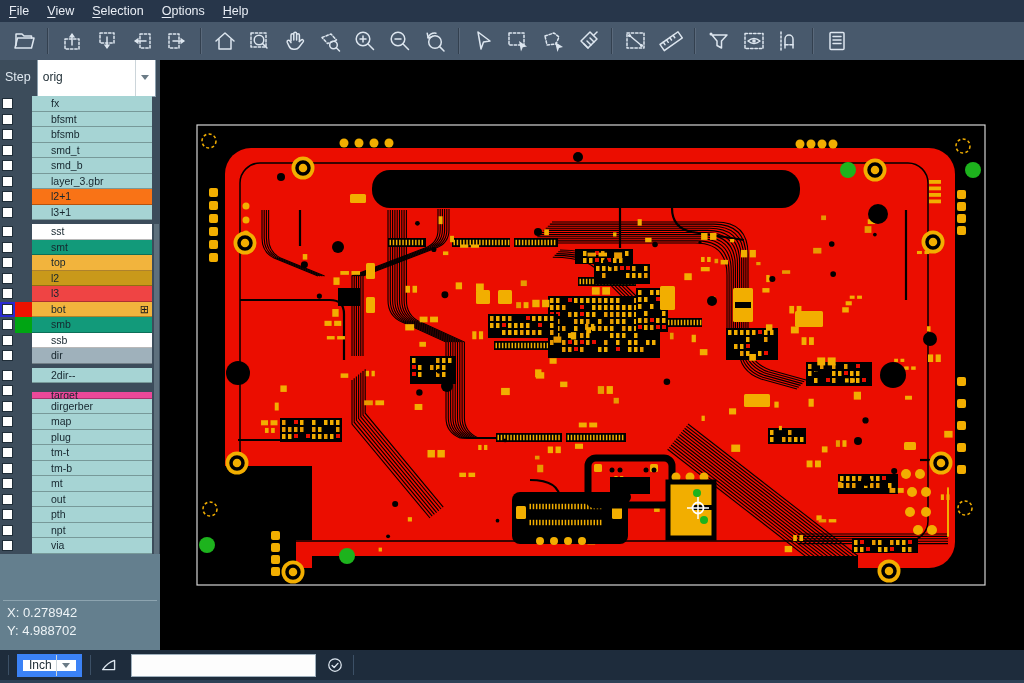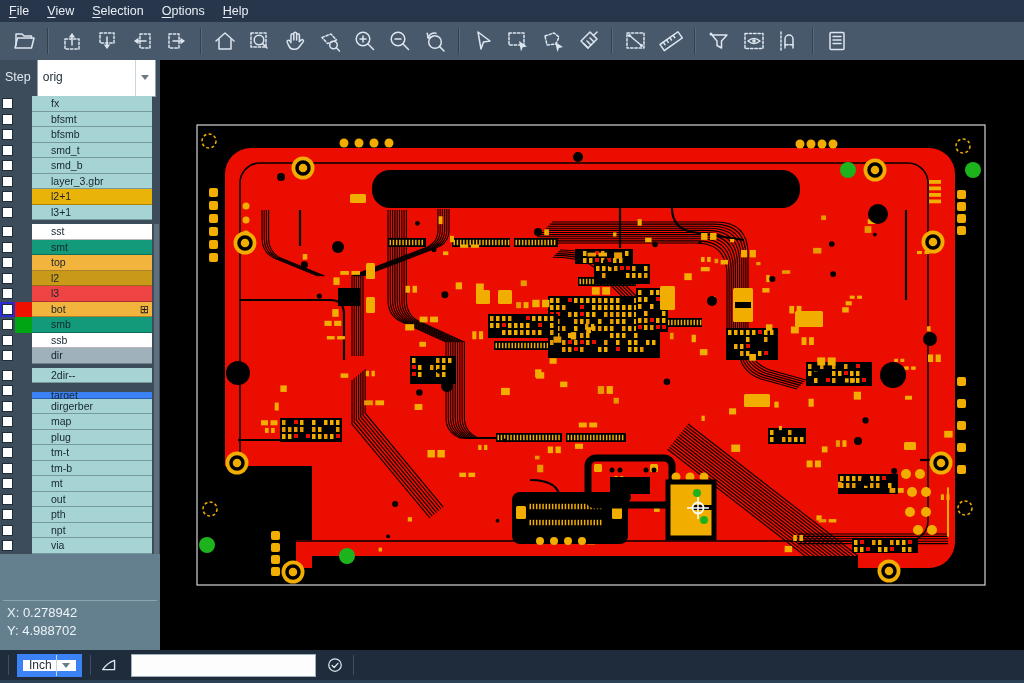--- a/index.html
+++ b/index.html
@@ -280,21 +280,21 @@
           <div class="cb"></div>
         </div>
         <div class="swcell"></div>
         <div class="lbl" style="background: rgb(166, 212, 212);">layer_3.gbr</div>
       </div>
       <div class="lrow">
         <div class="cbcell">
           <div class="cb"></div>
         </div>
         <div class="swcell"></div>
-        <div class="lbl" style="background: #eab308;">l2+1</div>
+        <div class="lbl" style="background: #f97316;">l2+1</div>
       </div>
       <div class="lrow">
         <div class="cbcell">
           <div class="cb"></div>
         </div>
         <div class="swcell"></div>
         <div class="lbl" style="background: rgb(166, 212, 212);">l3+1</div>
       </div>
       <div class="lgap"></div>
       <div class="lrow">
@@ -366,21 +366,21 @@
           <div class="cb"></div>
         </div>
         <div class="swcell"></div>
         <div class="lbl" style="background: rgb(166, 212, 212);">2dir--</div>
       </div>
       <div class="lrow">
         <div class="cbcell">
           <div class="cb"></div>
         </div>
         <div class="swcell"></div>
-        <div class="lbl" style="background: #3b82f6; margin-top: 9px;">target</div>
+        <div class="lbl" style="background: #ec4899; margin-top: 9px;">target</div>
       </div>
       <div class="lrow">
         <div class="cbcell">
           <div class="cb"></div>
         </div>
         <div class="swcell"></div>
         <div class="lbl" style="background: rgb(166, 212, 212);">dirgerber</div>
       </div>
       <div class="lrow">
         <div class="cbcell">

